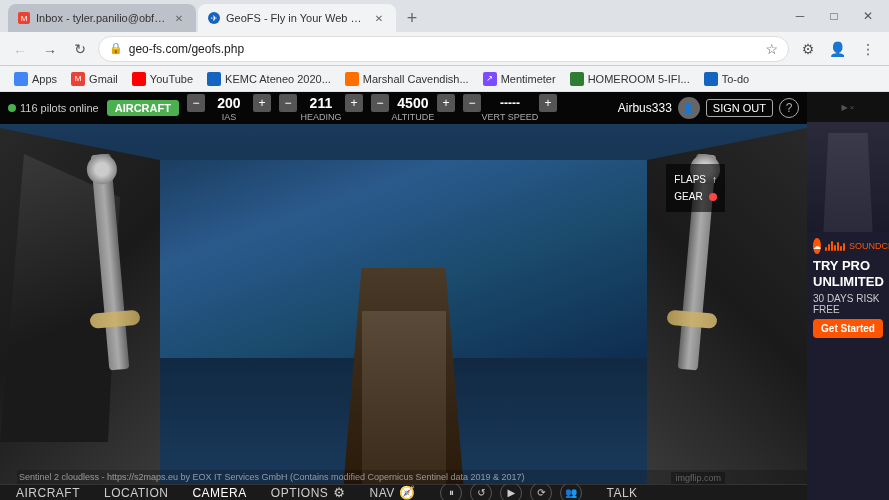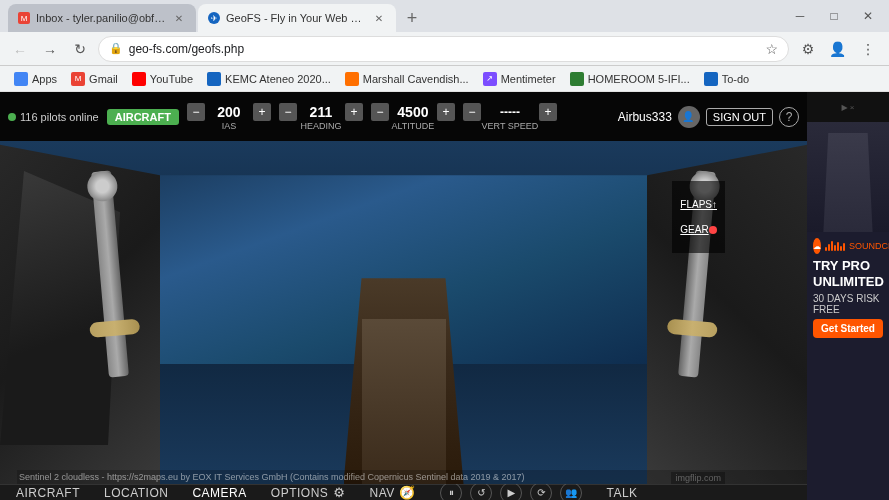--- a/index.html
+++ b/index.html
@@ -106,21 +106,21 @@
       flex: 1;
       display: flex;
       flex-direction: column;
       position: relative;
       overflow: hidden;
     }
 
     
     .hud-bar {
       background: rgba(0,0,0,0.75);
-      height: 49px;
+      height: 32px;
       display: flex;
       align-items: center;
       padding: 0 8px;
       gap: 8px;
       z-index: 10;
       position: relative;
     }
     .pilots-online {
       display: flex;
       align-items: center;
@@ -481,22 +481,22 @@
       right: 82px;
       top: 40px;
       background: rgba(0,0,0,0.6);
       padding: 4px 8px;
       font-size: 10px;
       color: white;
     }
     .flaps-gear-row {
       display: flex;
       align-items: center;
-      margin: 14px 0;
-      text-decoration: underline;
+      gap: 6px;
+      margin: 6px 0;
     }
     .gear-indicator {
       width: 8px;
       height: 8px;
       border-radius: 50%;
       background: #ff4444;
     }
 
     
     .bottom-toolbar {

